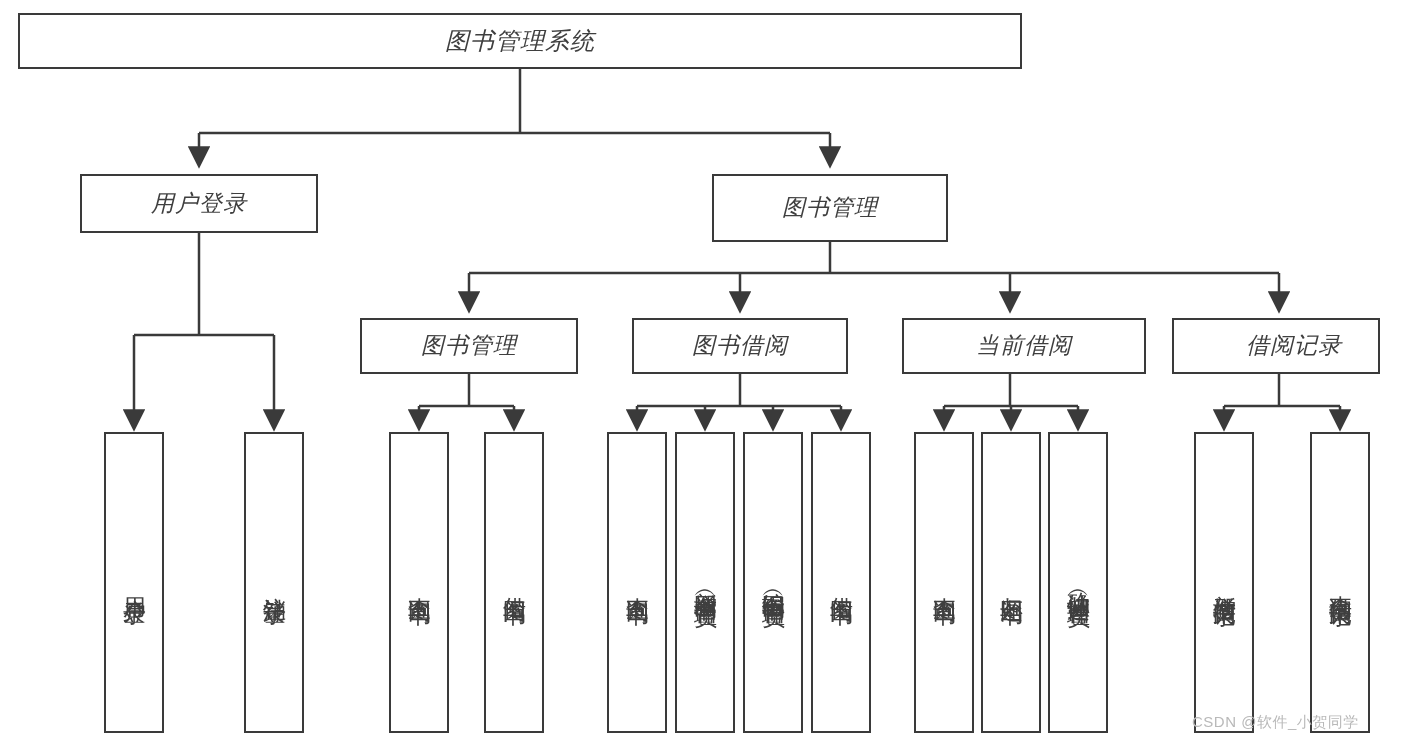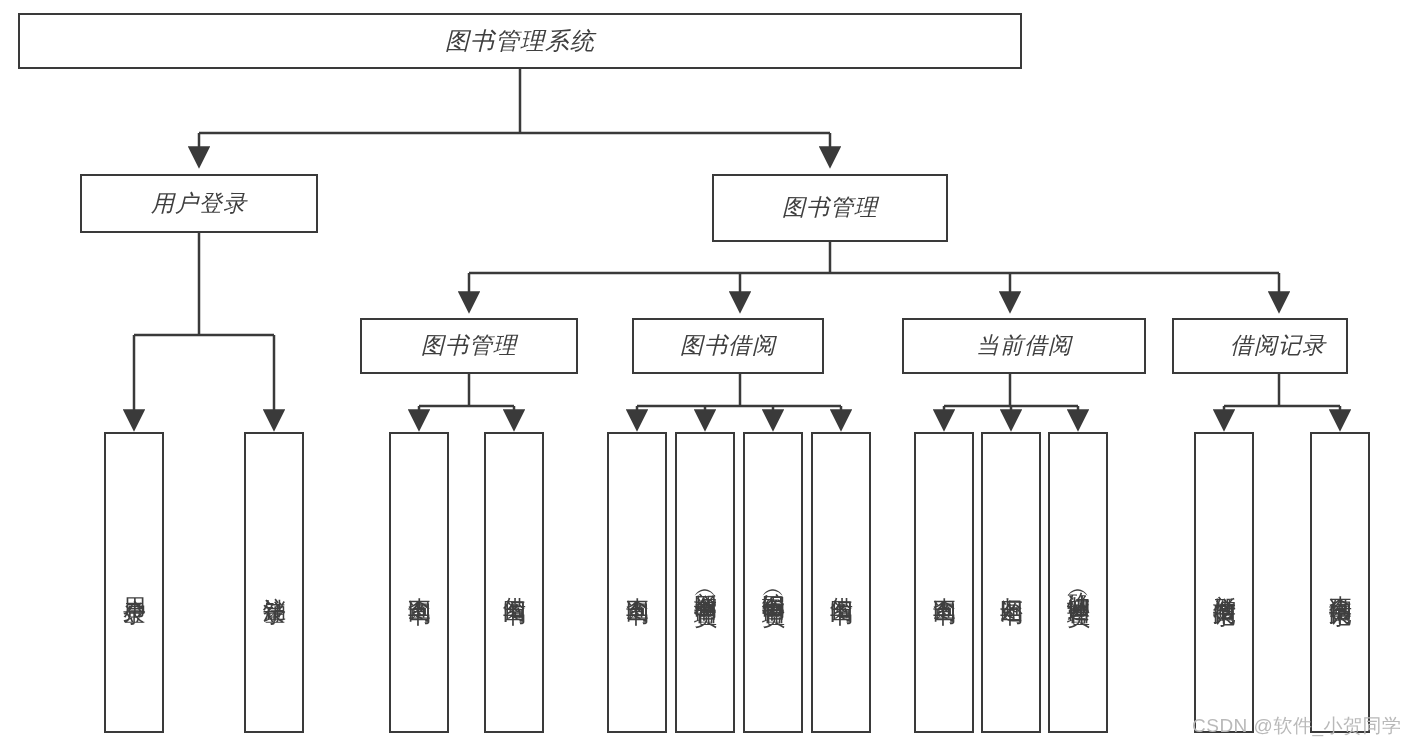--- a/index.html
+++ b/index.html
@@ -54,21 +54,21 @@
     text-orientation: upright;
     display: block;
     white-space: nowrap;
   }
   .node.root {
     font-size: 24px;
   }
   .watermark {
     position: absolute;
     color: #b9b9b9;
-    font-size: 19px;
+    font-size: 15px;
     letter-spacing: 0.5px;
     white-space: nowrap;
     user-select: none;
   }
 </style>
 </head>
 <body>
 
 <div id="canvas">
 
@@ -131,29 +131,29 @@
   </div>
 
   <div class="node horiz" style="left:712px; top:174px; width:236px; height:68px;">
     <span>图书管理</span>
   </div>
 
   <div class="node horiz" style="left:360px; top:318px; width:218px; height:56px;">
     <span>图书管理</span>
   </div>
 
-  <div class="node horiz" style="left:632px; top:318px; width:192px; height:56px;">
+  <div class="node horiz" style="left:632px; top:318px; width:216px; height:56px;">
     <span>图书借阅</span>
   </div>
 
   <div class="node horiz" style="left:902px; top:318px; width:244px; height:56px;">
     <span>当前借阅</span>
   </div>
 
-  <div class="node horiz" style="left:1172px; top:318px; width:176px; height:56px;padding-left:36px;">
+  <div class="node horiz" style="left:1172px; top:318px; width:208px; height:56px;padding-left:36px;">
     <span>借阅记录</span>
   </div>
 
   <div class="node vert" style="left:104px; top:432px; width:60px; height:301px;">
     <span class="vtext">用户登录</span>
   </div>
   <div class="node vert" style="left:244px; top:432px; width:60px; height:301px;">
     <span class="vtext">注销登录</span>
   </div>
 

